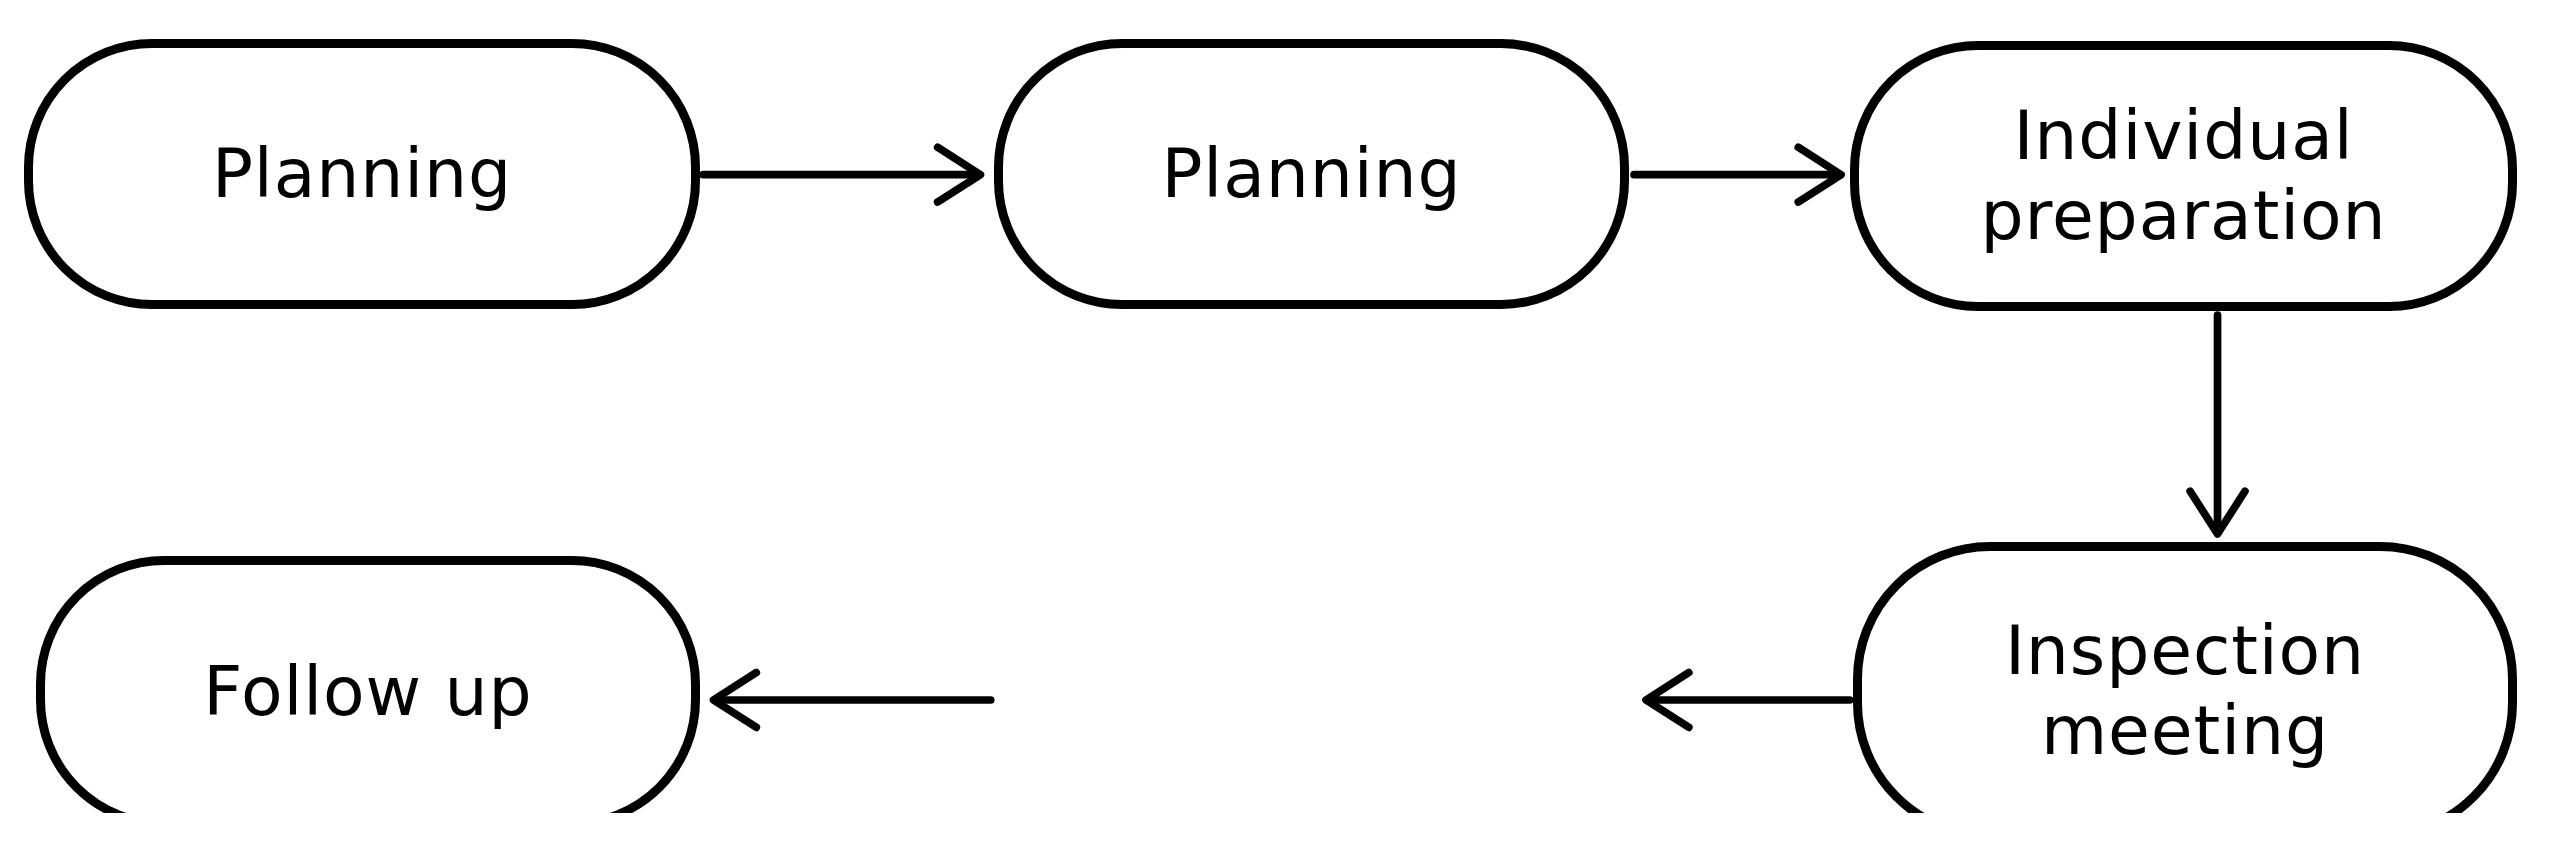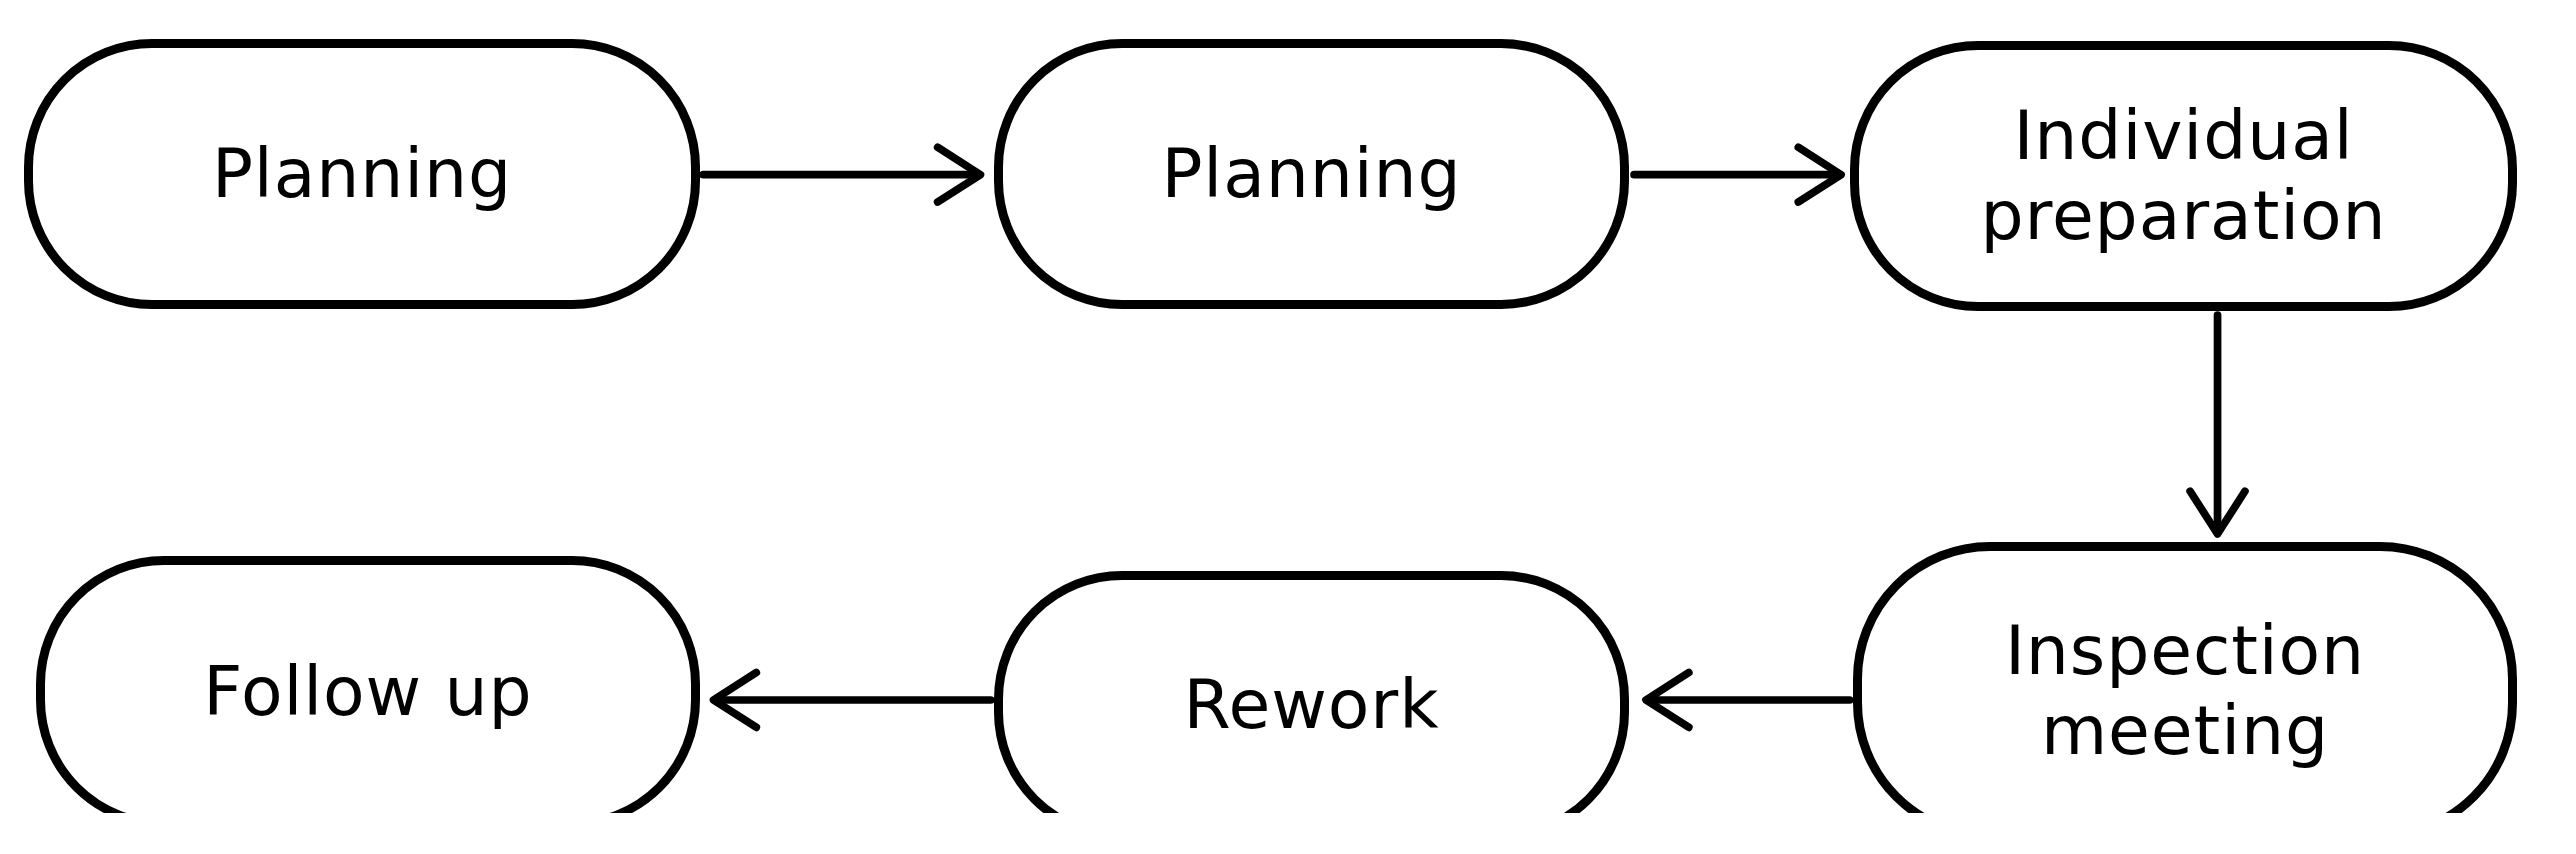--- a/index.html
+++ b/index.html
@@ -105,22 +105,19 @@
   <div class="node" id="node-inspection-meeting">
     <span class="label">Inspection
 meeting</span>
   </div>
 
   <div class="node" id="node-individual-prep">
     <span class="label">Individual
 preparation</span>
   </div>
 
-  <div class="node" id="node-rework">
-    <span class="label">Rework</span>
-  </div>
 
   <div class="node" id="node-follow-up">
     <span class="label">Follow up</span>
   </div>
 
 </div>
 
 
 </body></html>

